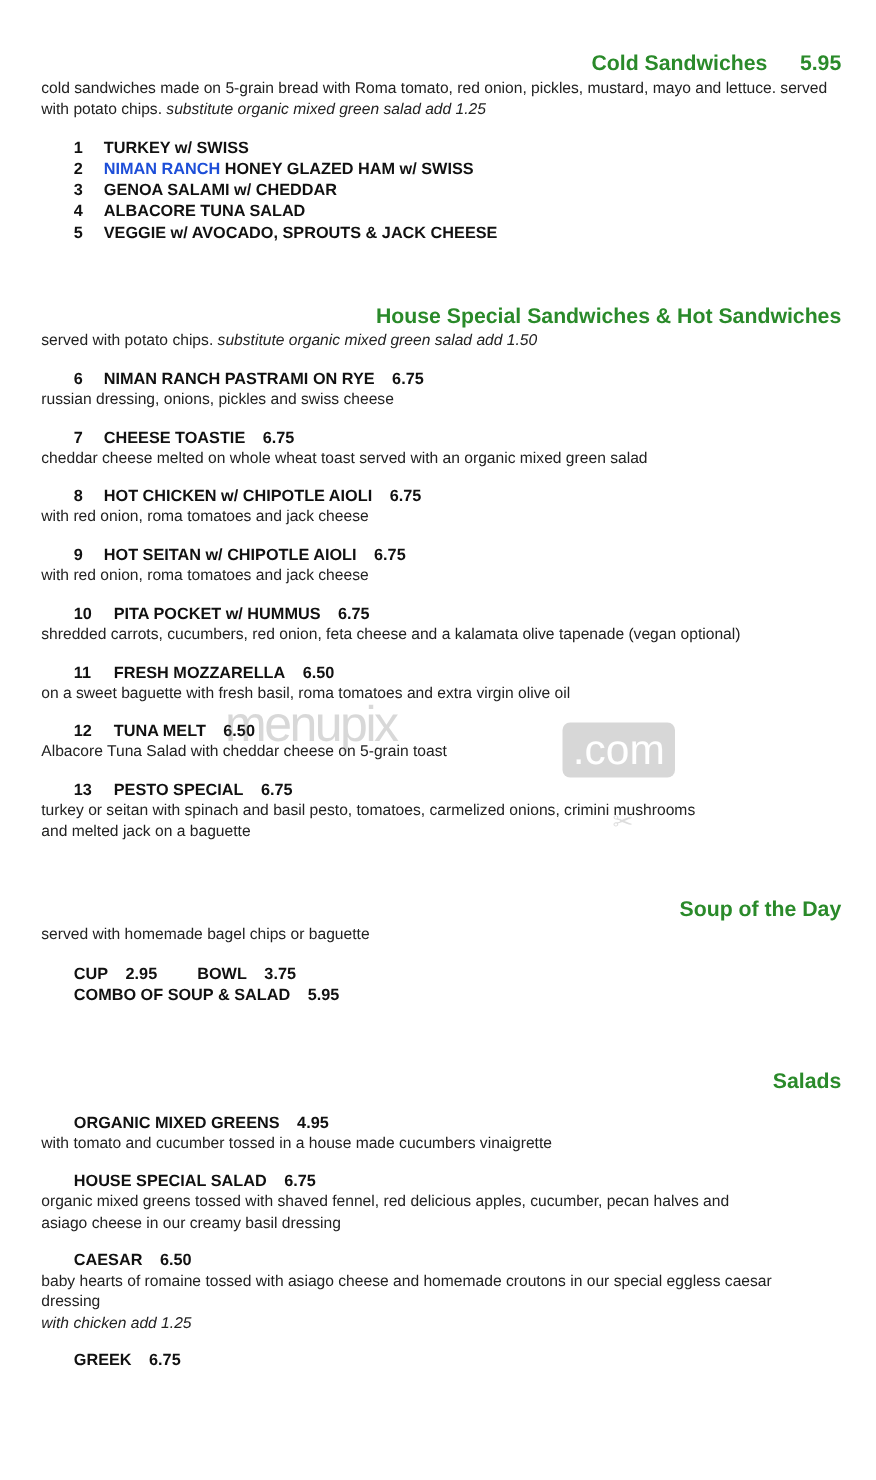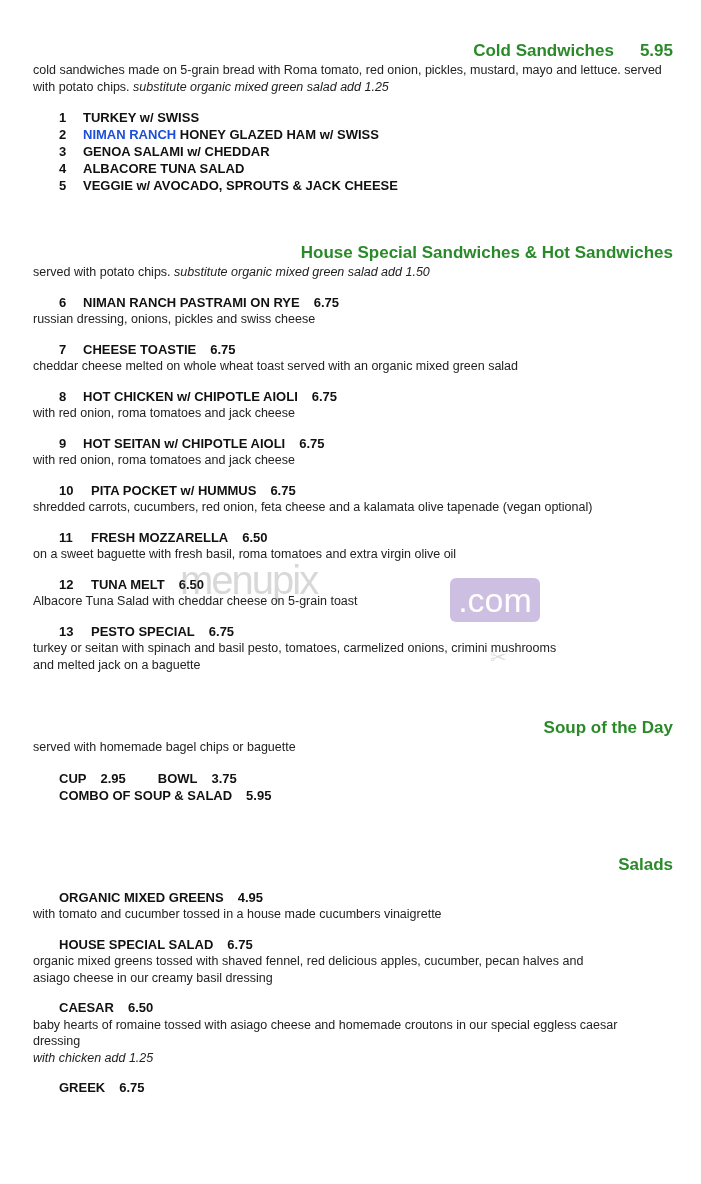--- a/index.html
+++ b/index.html
@@ -15,21 +15,21 @@
   .price-inline { margin-left: 14px; }
   .red-link { color: #1d4ed8; text-decoration-thickness: 2px; }
   .list { margin-top: 14px; }
   .list .item-name { line-height: 17px; }
   .item { margin-top: 14px; }
   .gap-lg { height: 50px; }
   .watermark { position: absolute; left: 160px; top: 540px; width: 390px; height: 130px;
                pointer-events: none; opacity: 0.28; }
   .wm-text { position: absolute; left: 20px; top: 18px; font-size: 40px; color: #777;
              font-family: "Liberation Sans", sans-serif; letter-spacing: -2px; }
-  .wm-com { position: absolute; left: 290px; top: 38px; width: 90px; height: 44px; background: #4c1d95;
+  .wm-com { position: absolute; left: 290px; top: 38px; width: 90px; height: 44px; background: #737373;
             border-radius: 6px; color: #fff; font-size: 34px; text-align: center; line-height: 44px; }
   .wm-scissor { position: absolute; left: 330px; top: 105px; font-size: 20px; color: #888; }
 </style>
 </head>
 <body>
 
 <div class="page">
 
   <div>
     <h2 class="sec-title"><span>Cold Sandwiches</span><span class="price">5.95</span></h2>

